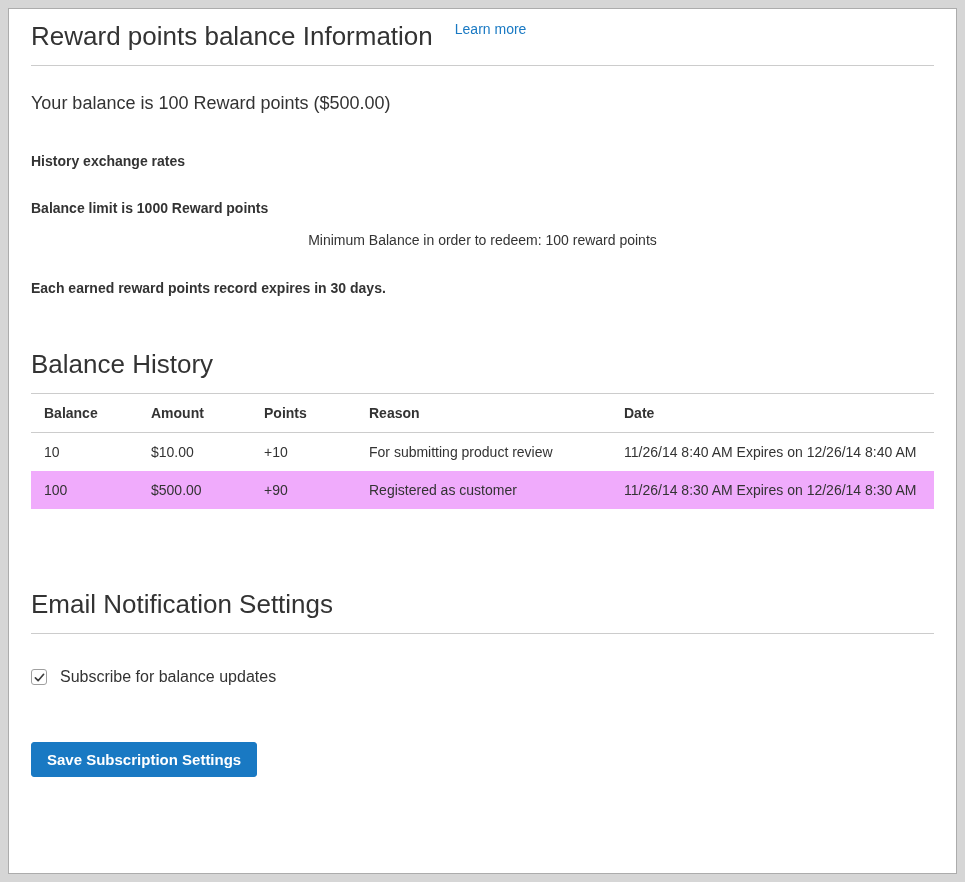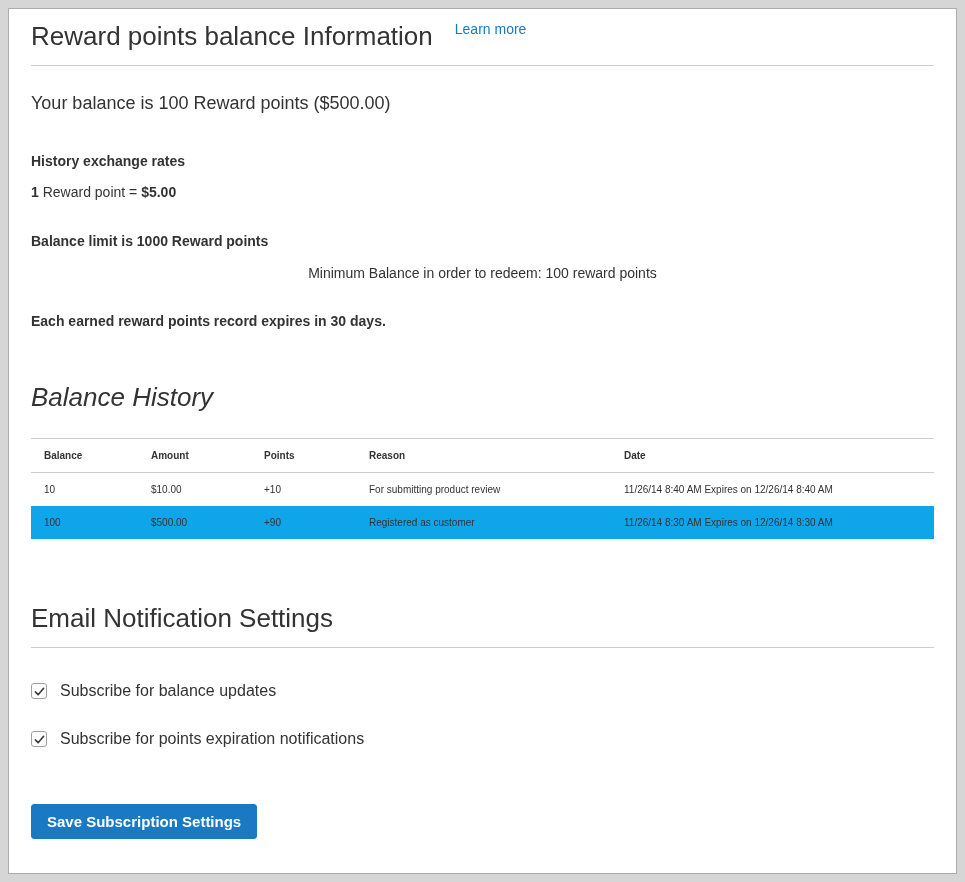--- a/index.html
+++ b/index.html
@@ -49,50 +49,50 @@
   .p-bold { font-weight: bold; font-size: 14px; color: #333; }
   .p-reg  { font-weight: normal; font-size: 14px; color: #333; }
   .exchange-heading { margin-top: 39px; }
   .rates { margin-top: 14px; font-size: 14px; line-height: 19px; }
   .rates b { font-weight: bold; }
   .limit-heading { margin-top: 31px; }
   .min-balance { margin-top: 16px; text-align: center; }
   .expiry-heading { margin-top: 32px; }
   .expiry-note { margin-top: 14px; }
   
-  .history-title { margin-top: 53px; font-style: italic; }
+  .history-title { margin-top: 53px; }
   .history-table {
     width: 100%;
     border-collapse: collapse;
     table-layout: fixed;
-    margin-top: 25px;
-    font-size: 10px;
+    margin-top: 13px;
+    font-size: 14px;
   }
   .history-table col.c1 { width: 107px; }
   .history-table col.c2 { width: 113px; }
   .history-table col.c3 { width: 105px; }
   .history-table col.c4 { width: 255px; }
   .history-table col.c5 { width: auto; }
   .history-table th {
     text-align: left;
     font-weight: bold;
     color: #333;
     padding: 11px 5px 11px 13px;
     border-top: 1px solid #ccc;
     border-bottom: 1px solid #ccc;
   }
   .history-table td {
     padding: 11px 5px 11px 13px;
     color: #333;
     white-space: nowrap;
     overflow: hidden;
   }
-  .history-table tr.stripe td { background: #0ea5e9; }
-  
-  .email-title { margin-top: 64px; }
+  .history-table tr.stripe td { background: #f0abfc; }
+  
+  .email-title { margin-top: 80px; }
   .check-row {
     display: flex;
     align-items: center;
     gap: 13px;
     margin-top: 34px;
     cursor: pointer;
   }
   .check-row + .check-row { margin-top: 30px; }
   .checkbox {
     width: 16px;
@@ -138,21 +138,20 @@
     <a class="learn-more" href="#">Learn more</a>
   </div>
   <hr class="divider">
 
   
   <p class="balance-summary">Your balance is 100 Reward points ($500.00)</p>
 
   
   <p class="p-bold exchange-heading">History exchange rates</p>
   <div class="rates">
-    <div><b>1</b><span> Reward point = </span><b>$5.00</b></div>
   </div>
 
   
   <p class="p-bold limit-heading">Balance limit is 1000 Reward points</p>
   <p class="p-reg min-balance">Minimum Balance in order to redeem: 100 reward points</p>
 
   
   <p class="p-bold expiry-heading">Each earned reward points record expires in 30 days.</p>
 
   
@@ -198,24 +197,16 @@
 
   <label class="check-row">
     <span class="checkbox checked">
       <svg class="check" viewBox="0 0 12 12">
           <path d="M1.5 6.5 L4.5 9.5 L10.5 2.5" fill="none" stroke="#3c3c3c" stroke-width="1.8" stroke-linecap="round" stroke-linejoin="round"></path>
         </svg>
     </span>
     <span class="check-label">Subscribe for balance updates</span>
   </label>
 
-  <label class="check-row">
-    <span class="checkbox checked">
-      <svg class="check" viewBox="0 0 12 12">
-          <path d="M1.5 6.5 L4.5 9.5 L10.5 2.5" fill="none" stroke="#3c3c3c" stroke-width="1.8" stroke-linecap="round" stroke-linejoin="round"></path>
-        </svg>
-    </span>
-    <span class="check-label">Subscribe for points expiration notifications</span>
-  </label>
 
   <button class="save-btn">Save Subscription Settings</button>
 
 </div>
 
 </body></html>

